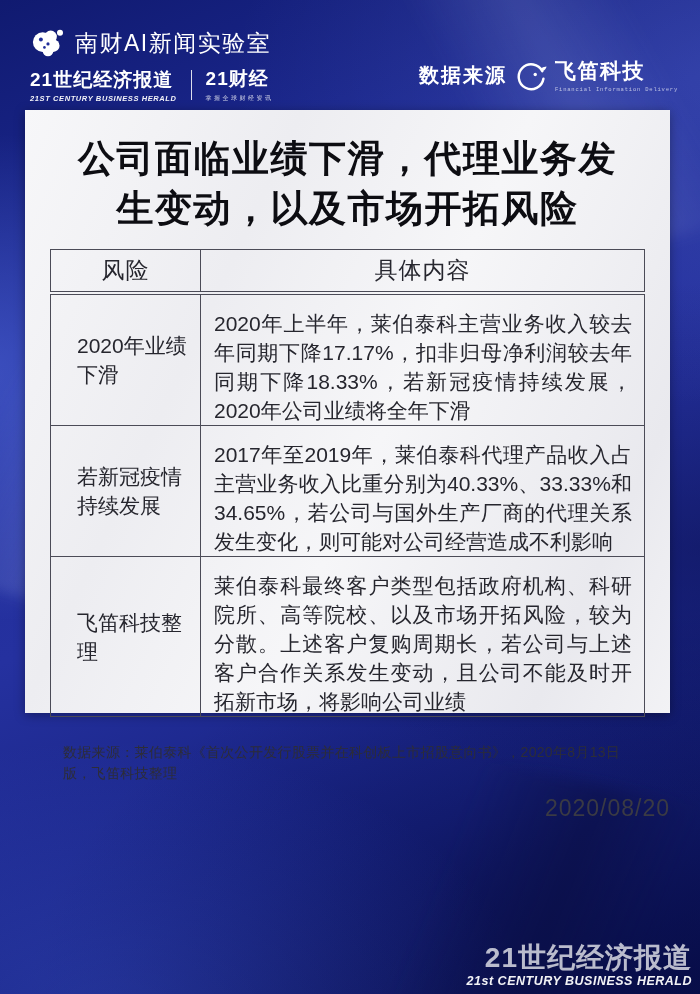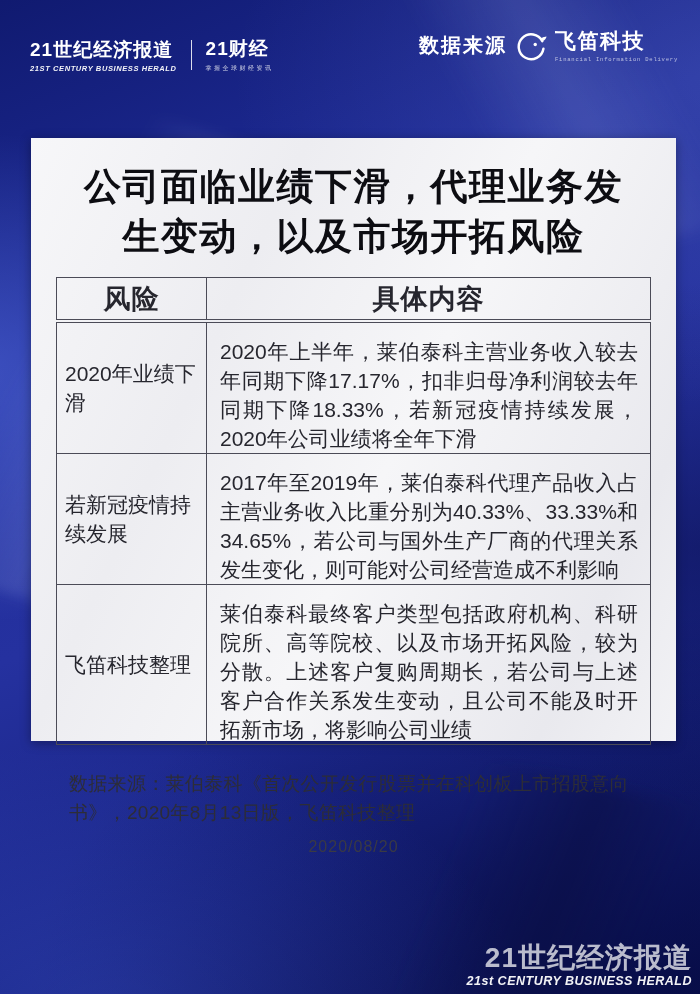--- a/index.html
+++ b/index.html
@@ -55,57 +55,56 @@
   .brand-divider { width: 1px; height: 30px; background: rgba(255,255,255,0.85); }
   .source-right { display: flex; align-items: center; gap: 8px; padding-bottom: 10px; }
   .source-label { font-size: 20px; font-weight: 700; letter-spacing: 2px; }
   .fidi-icon { width: 32px; height: 32px; }
   .fidi-block { display: flex; flex-direction: column; font-family: Liberation Mono, monospace; }
   .fidi-name { font-size: 21px; font-weight: 700; letter-spacing: 1.5px; }
   .fidi-sub { font-size: 5.5px; letter-spacing: 0.8px; opacity: 0.65; margin-top: 1px; }
 
   
   .card {
-    position: absolute; left: 31px; top: 110px; width: 645px; height: 603px;
+    position: absolute; left: 25px; top: 110px; width: 645px; height: 603px;
     background: linear-gradient(115deg, #f7f7f9 0%, #ededf1 30%, #f6f6f8 55%, #e9e9ee 85%, #f2f2f5 100%);
     box-shadow: 0 2px 10px rgba(0,0,0,0.35);
-    margin-top: 28px;
   }
   .card-title {
     margin: 24px auto 0;
     max-width: 548px;
     font-size: 37px; font-weight: 900; line-height: 1.35;
     letter-spacing: 1.5px; text-align: center; color: #0d0d12;
   }
   table.risk-table {
     width: 595px; margin: 15px auto 0;
     border-collapse: collapse; table-layout: fixed;
   }
   .risk-table th, .risk-table td {
     border: 1.5px solid #4b4b57;
     color: #26262e;
   }
   .risk-table col.c-risk { width: 150px; }
   .risk-table th {
-    font-size: 27px; font-weight: 700; letter-spacing: 1px;
+    font-size: 23px; font-weight: 400; letter-spacing: 1px;
     height: 44px; text-align: center; vertical-align: middle;
     border-bottom: 4px double #4b4b57;
   }
   .risk-table td { font-size: 21px; line-height: 29px; vertical-align: middle; }
-  .risk-table td.cell-risk { padding: 12px 8px 12px 8px; }
+  .risk-table td.cell-risk { padding: 12px 8px 12px 26px; }
   .risk-table td.cell-detail { padding: 14px 12px 0 13px; text-align: justify; }
 
   .source-note {
     margin: 25px 38px 0;
-    font-size: 19px; line-height: 1.5; color: #2d2d37;
+    font-size: 14px; line-height: 1.5; color: #2d2d37;
     letter-spacing: 0.3px;
   }
   .date-line {
-    margin-top: 11px; text-align: center;
-    font-size: 16px; color: #3a3a44; letter-spacing: 1px;
+    margin-top: 11px; text-align: right;
+    font-size: 23px; color: #3a3a44; letter-spacing: 1px;
   }
 
   
   .watermark {
     position: absolute; right: 8px; bottom: 6px;
     text-align: right; line-height: 1.05;
   }
   .wm-cn {
     font-size: 28px; font-weight: 800; letter-spacing: 1px;
     color: rgba(255,255,255,0.72);
@@ -118,20 +117,39 @@
 </head>
 <body>
 
 <div class="page">
   <div class="silk silk-1"></div>
   <div class="silk silk-2"></div>
   <div class="silk silk-3"></div>
 
   <div class="topbar">
     <div class="brand-left">
+      <div class="lab-row">
+        <span class="lab-icon">
+          <svg viewBox="0 0 40 36" width="36" height="32">
+            <g fill="#ffffff">
+              <circle cx="14" cy="17" r="11"></circle>
+              <circle cx="23" cy="11" r="7"></circle>
+              <circle cx="26" cy="21" r="7"></circle>
+              <circle cx="20" cy="27" r="6"></circle>
+              <circle cx="33.5" cy="6.5" r="3.4"></circle>
+            </g>
+            <g fill="#1f2c99">
+              <circle cx="12" cy="14" r="2.2"></circle>
+              <circle cx="20" cy="19" r="1.8"></circle>
+              <circle cx="16" cy="23" r="1.5"></circle>
+            </g>
+          </svg>
+        </span>
+        <span class="lab-name">南财AI新闻实验室</span>
+      </div>
       <div class="brands-row">
         <div class="brand-block">
           <span class="brand-cn">21世纪经济报道</span>
           <span class="brand-sub">21ST CENTURY BUSINESS HERALD</span>
         </div>
         <div class="brand-divider"></div>
         <div class="brand-block">
           <span class="brand-cn">21财经</span>
           <span class="brand-sub-tiny">掌握全球财经资讯</span>
         </div>

